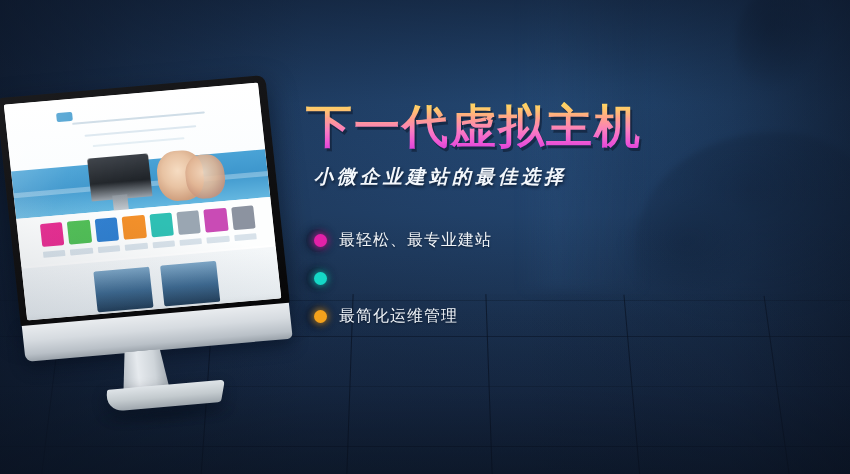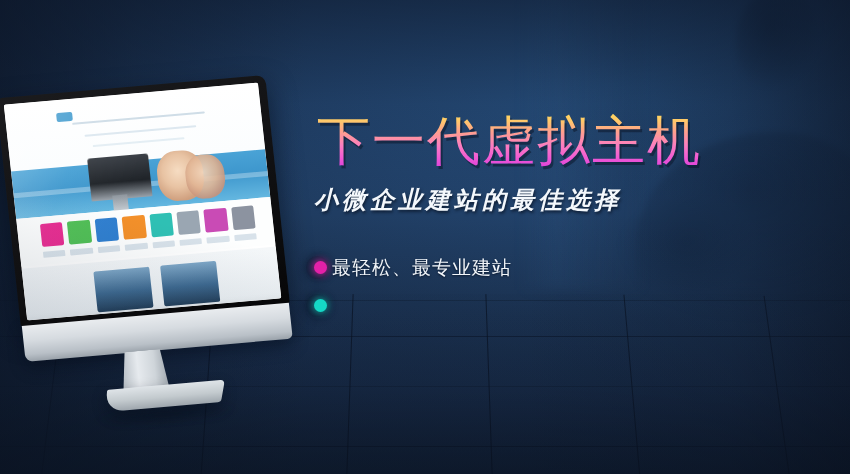--- a/index.html
+++ b/index.html
@@ -244,37 +244,37 @@
   }
 
   
   .copy {
     position: absolute;
     left: 300px;
     top: 96px;
     width: 420px;
   }
   .headline {
-    margin: 17px;
-    font-size: 53px;
+    margin: 6px;
+    font-size: 46px;
     line-height: 1.06;
-    font-weight: 400;
+    font-weight: 700;
     letter-spacing: 2px;
     background-image: linear-gradient(180deg,
         #ffd85e 0%, #ffc96a 14%, #ff9f8e 34%, #fb7ec0 58%, #f05ad4 80%, #d93ddb 100%);
     -webkit-background-clip: text;
     background-clip: text;
     color: transparent;
     -webkit-text-fill-color: transparent;
     filter: drop-shadow(2px 3px 0 rgba(12,24,44,0.55));
     white-space: nowrap;
   }
   .subhead {
     margin: 14px 0 0 14px;
-    font-size: 24px;
+    font-size: 19px;
     line-height: 1.2;
     font-weight: 700;
     font-style: italic;
     letter-spacing: 4px;
     color: #f4f8fc;
     font-family: "DejaVu Serif", "Liberation Serif", serif;
     text-shadow: 1px 2px 3px rgba(8,18,34,0.75);
     white-space: nowrap;
   }
   .bullets {
@@ -299,22 +299,22 @@
     height: 23px;
     border-radius: 50%;
     display: flex;
     align-items: center;
     justify-content: center;
     flex: 0 0 auto;
     background: rgba(12,26,48,0.55);
     box-shadow: 0 0 7px 2px rgba(10,22,42,0.45);
   }
   .bullet-text {
-    margin-left: 3px;
-    font-size: 19px;
+    margin-left: 10px;
+    font-size: 16px;
     letter-spacing: 1px;
     color: #f2f6fa;
     text-shadow: 0 1px 2px rgba(8,18,34,0.75);
     white-space: nowrap;
   }
 </style>
 </head>
 <body>
 
 <div id="banner">
@@ -402,16 +402,22 @@
         <span class="dot-halo">
           <span class="dot" style="background:#e321a8; box-shadow:0 0 6px 2px rgba(227,33,168,0.55);"></span>
         </span>
         <span class="bullet-text">最轻松、最专业建站</span>
       </li>
       <li class="bullet">
         <span class="dot-halo">
           <span class="dot" style="background:#15d8c6; box-shadow:0 0 6px 2px rgba(21,216,198,0.50);"></span>
         </span>
       </li>
+      <li class="bullet">
+        <span class="dot-halo">
+          <span class="dot" style="background:#f4a21c; box-shadow:0 0 6px 2px rgba(244,162,28,0.50);"></span>
+        </span>
+        <span class="bullet-text">最简化运维管理</span>
+      </li>
     </ul>
   </div>
 
 </div>
 
 </body></html>

